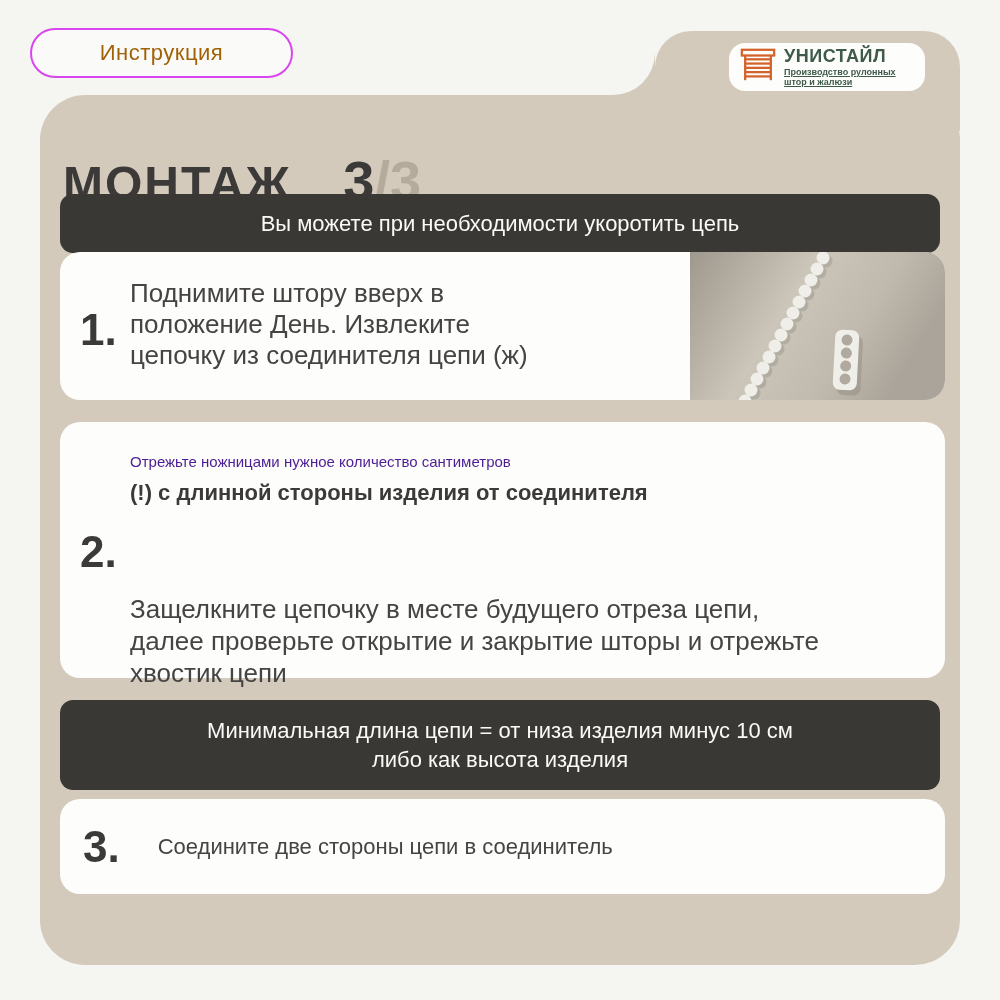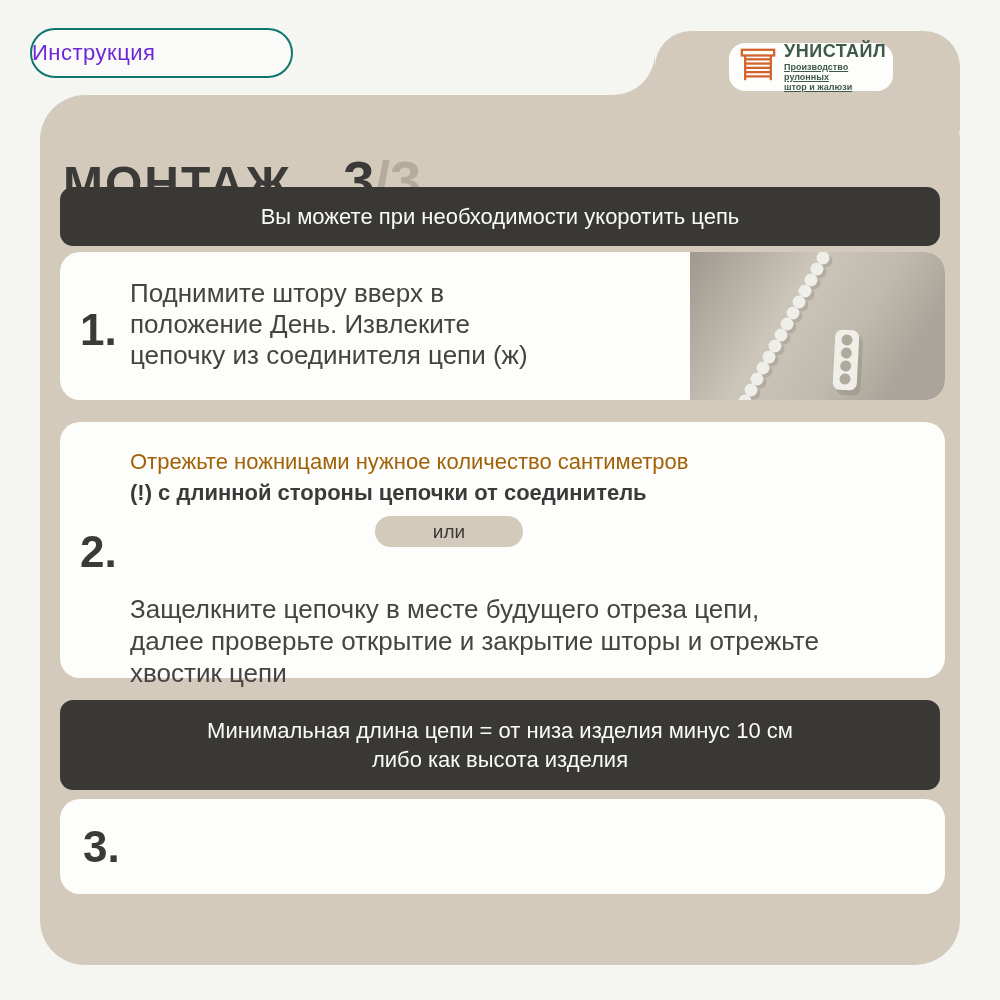--- a/index.html
+++ b/index.html
@@ -13,25 +13,25 @@
     font-family: "Liberation Sans", sans-serif;
     margin: 0 auto;
   }
 
   
   .instr-btn {
     position: absolute;
     left: 30px; top: 28px;
     width: 263px; height: 50px;
     background: #fafaf8;
-    border: 2px solid #0f766e;
+    border: 2px solid #d946ef;
     border-radius: 26px;
-    display: flex; align-items: center; 
+    display: flex; align-items: center; justify-content: center;
     font-size: 22px; letter-spacing: 0.5px;
-    color: #6d28d9;
+    color: #a16207;
   }
 
   
   .fillet-bg {
     position: absolute; left: 613px; top: 53px;
     width: 42px; height: 42px;
     background: #d3cabc;
   }
   .fillet-white {
     position: absolute; left: 613px; top: 53px;
@@ -49,21 +49,21 @@
   .logo-tab {
     position: absolute;
     left: 655px; top: 31px;
     width: 305px; height: 100px;
     background: #d3cabc;
     border-radius: 36px 36px 0 0;
   }
   .logo-pill {
     position: absolute;
     left: 729px; top: 43px;
-    width: 164px; height: 48px;
+    width: 196px; height: 48px;
     background: #fdfdfc;
     border-radius: 16px;
     display: flex; align-items: center;
     padding: 0 8px 0 10px;
   }
   .logo-icon { flex: 0 0 auto; margin-right: 7px; }
   .logo-texts { display: flex; flex-direction: column; line-height: 1; }
   .logo-name {
     font-size: 18px; font-weight: bold; letter-spacing: 0.5px;
     color: #3e5a48;
@@ -99,21 +99,21 @@
     width: 880px;
     background: #3a3835;
     color: #fafaf8;
     display: flex; align-items: center; justify-content: center;
     text-align: center;
     font-size: 22px;
     border-radius: 13px;
     white-space: pre-line;
     line-height: 29px;
   }
-  .banner-top { top: 187px; height: 59px; }
+  .banner-top { top: 194px; height: 59px; }
   .banner-bottom { top: 700px; height: 90px; }
 
   
   .step-card {
     position: absolute;
     left: 60px;
     width: 885px;
     background: #fdfdfc;
     border-radius: 20px;
   }
@@ -133,21 +133,21 @@
 
   .step-text {
     font-size: 26px;
     color: #454442;
     line-height: 31px;
     white-space: pre-line;
   }
   .step1-text { position: absolute; left: 70px; top: 26px; }
 
   .step2-para1 { position: absolute; left: 70px; top: 24px; line-height: 31px; }
-  .step2-line-regular { display: block; font-size: 22px; color: #a16207; }
+  .step2-line-regular { display: block; font-size: 15px; color: #4c1d95; }
   .step2-line-bold { display: block; font-size: 22px; color: #3b3a38; font-weight: bold; }
   .or-badge {
     position: absolute;
     left: 315px; top: 94px;
     width: 148px; height: 31px;
     background: #d3cabc;
     border-radius: 16px;
     display: flex; align-items: center; justify-content: center;
     font-size: 19px; color: #3b3a38;
   }
@@ -282,28 +282,28 @@
           <circle cx="1" cy="19" r="5.5" fill="#b0a99e"></circle>
         </g>
       </svg>
     </div>
   </div>
 
   <div class="step-card step2">
     <div class="step-num">2.</div>
     <div class="step2-para1">
       <span class="step2-line-regular">Отрежьте ножницами нужное количество сантиметров</span>
-      <span class="step2-line-bold">(!) с длинной стороны цепочки от соединитель</span>
+      <span class="step2-line-bold">(!) с длинной стороны изделия от соединителя</span>
     </div>
-    <div class="or-badge">или</div>
     <div class="step-text step2-para2">Защелкните цепочку в месте будущего отреза цепи,
 далее проверьте открытие и закрытие шторы и отрежьте
 хвостик цепи</div>
   </div>
 
   <div class="banner banner-bottom">Минимальная длина цепи = от низа изделия минус 10 см
 либо как высота изделия</div>
 
   <div class="step-card step3">
     <div class="step-num">3.</div>
+    <div class="step3-text">Соедините две стороны цепи в соединитель</div>
   </div>
 
 </div>
 
 </body></html>

